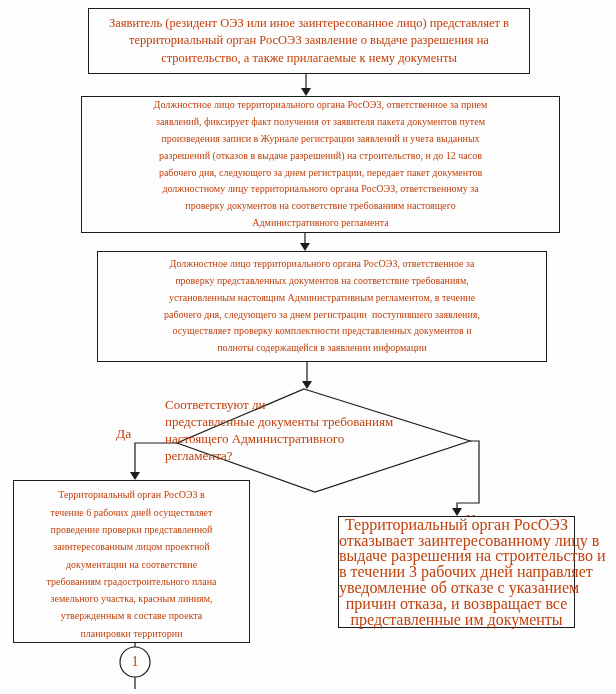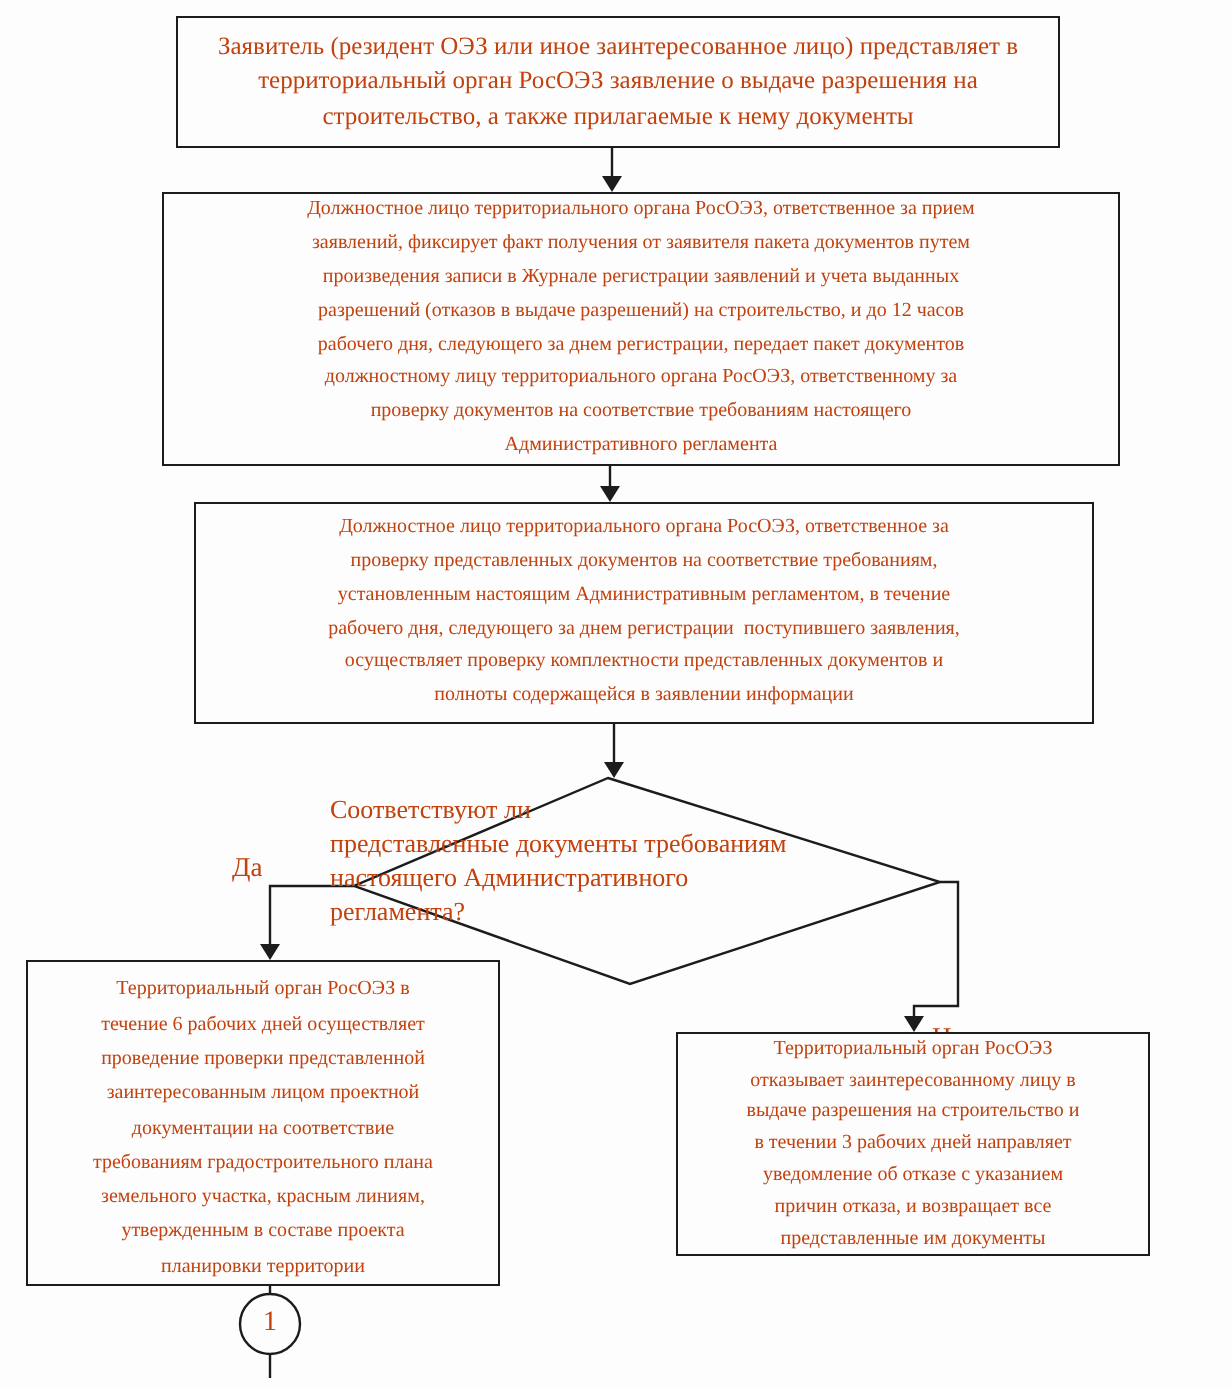--- a/index.html
+++ b/index.html
@@ -13,21 +13,21 @@
     position:absolute;box-sizing:border-box;border:1px solid #1c1c1c;
     background:#fdfdfd;text-align:center;white-space:pre;
     display:flex;align-items:center;justify-content:center;
     font-size:10px;line-height:17px;
   }
   .node .txt{width:100%;}
   #node-start{left:88px;top:8px;width:442px;height:66px;font-size:12.5px;line-height:17.5px;}
   #node-register{left:81px;top:96px;width:479px;height:137px;line-height:16.9px;}
   #node-check{left:97px;top:251px;width:450px;height:111px;line-height:16.8px;}
   #node-approve{left:13px;top:480px;width:237px;height:163px;line-height:17.3px;align-items:flex-end;}
-  #node-refuse{left:338px;top:516px;width:237px;height:112px;font-size:10px;line-height:15.8px;}
+  #node-refuse{left:338px;top:516px;width:237px;height:112px;font-size:16px;line-height:15.8px;}
   #decision-text{
     position:absolute;left:165px;top:396px;width:290px;
     white-space:pre;font-size:13px;line-height:17px;background:transparent;
   }
   .branch-label{
     position:absolute;font-size:13.5px;line-height:16px;background:transparent;
   }
   #label-yes{left:116px;top:426px;text-align:right;}
   #label-no{left:464px;top:479px;background:#fdfdfd;padding:0 2px;margin-top:32px;}
   #connector-num{

